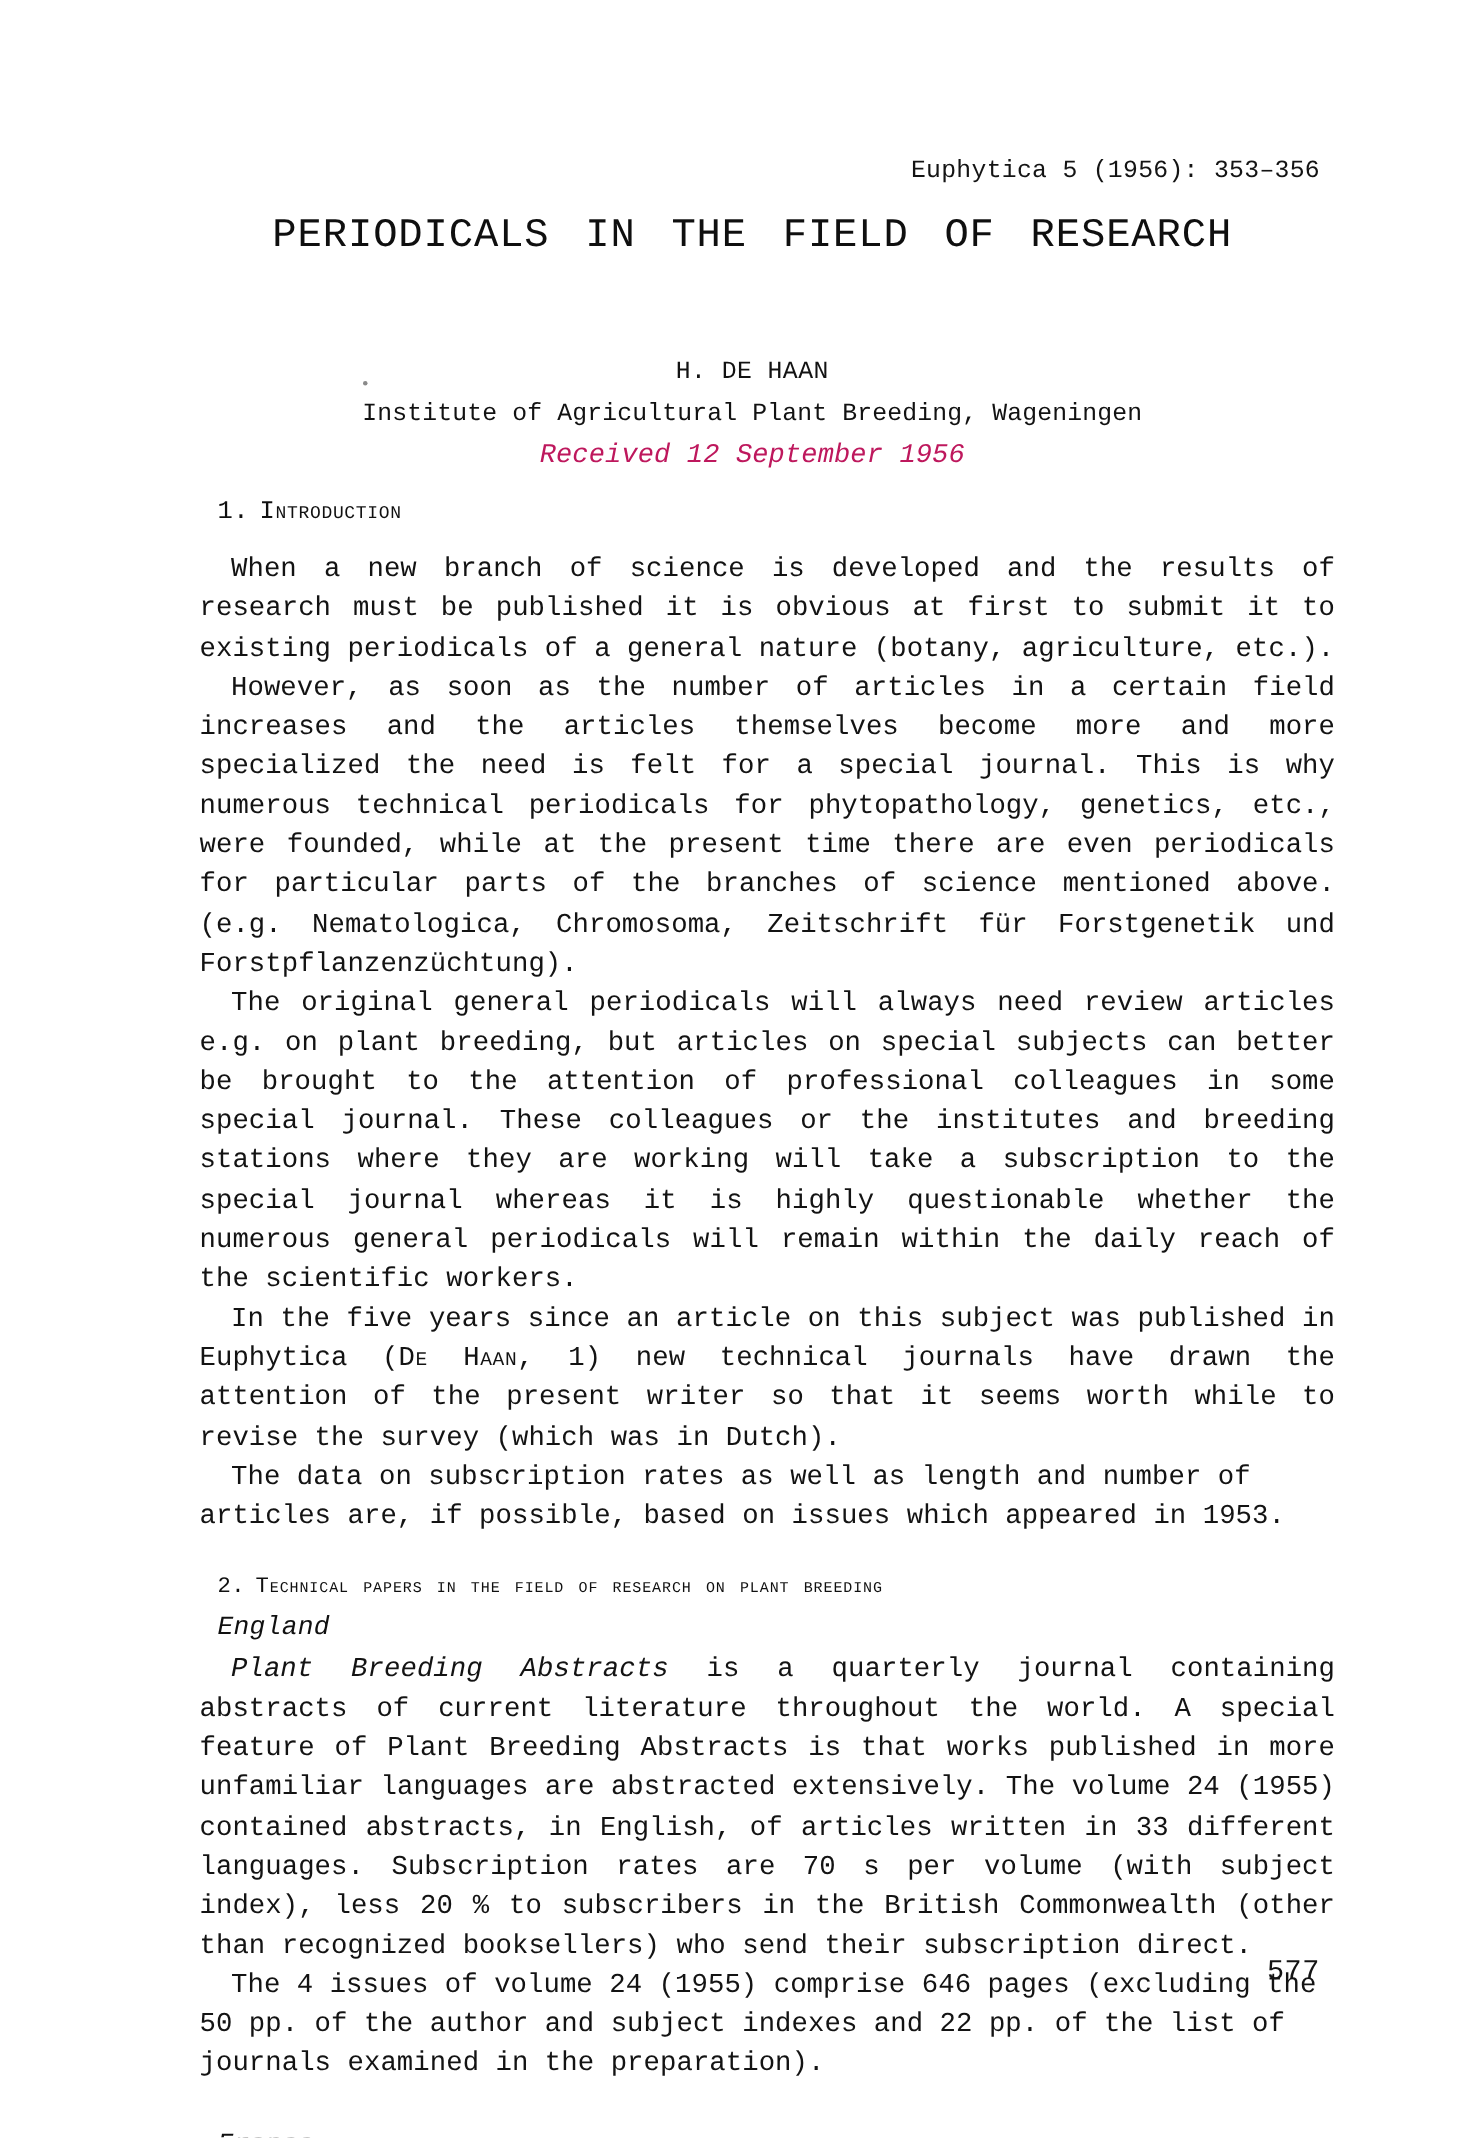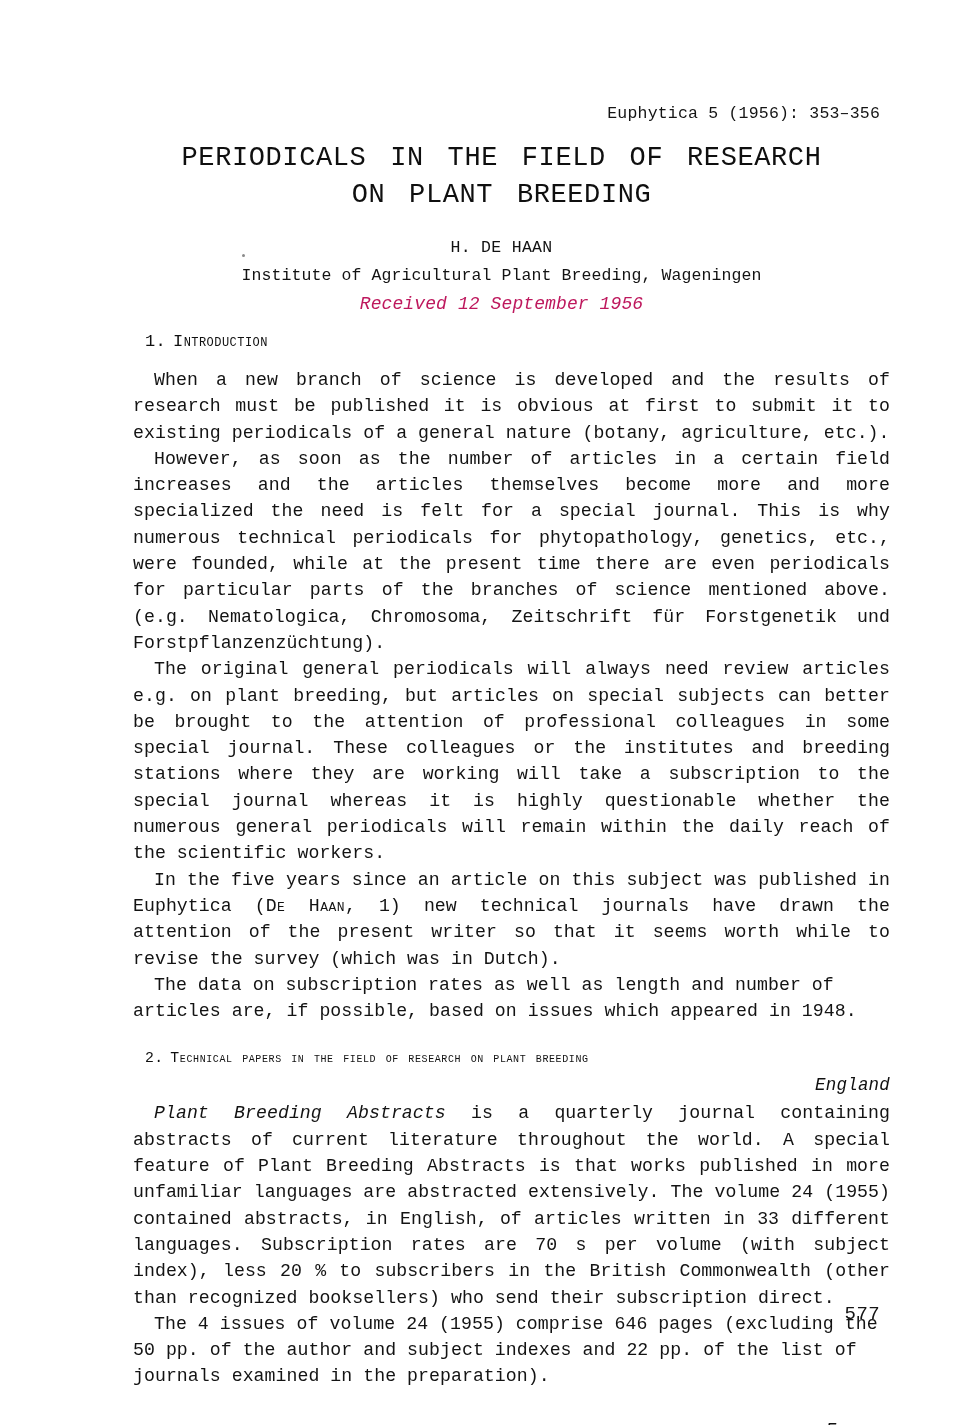--- a/index.html
+++ b/index.html
@@ -116,21 +116,20 @@
   .section-heading.sub .sc { letter-spacing: 0.6px; }
 
   .country-heading {
     font-size: 17.5px;
     font-style: italic;
     margin-left: 12px;
     margin-top: 4px;
     margin-bottom: 5px;
     letter-spacing: 0.2px;
     color: #101010;
-    text-align: right;
   }
   .country-heading.spaced { margin-top: 30px; }
 
   p.body {
     margin: 0;
     font-size: 18.2px;
     line-height: 26.3px;
     text-align: justify;
     text-indent: 21px;
     letter-spacing: 0.05px;
@@ -153,21 +152,20 @@
 </style>
 </head>
 <body>
 
 <div id="page">
 
   <div class="running-head">Euphytica 5 (1956): 353–356</div>
 
   <div class="title-block">
     <div class="title-line">PERIODICALS IN THE FIELD OF RESEARCH</div>
-    <div class="title-line">ON PLANT BREEDING</div>
   </div>
 
   <div class="byline-block">
     <div class="author">H. DE HAAN</div>
     <div class="affiliation">Institute of Agricultural Plant Breeding, Wageningen</div>
     <div class="received">Received 12 September 1956</div>
   </div>
   <div class="scan-speck"></div>
 
   <div class="column">
@@ -177,21 +175,21 @@
     </div>
 
     <p class="body">When a new branch of science is developed and the results of research must be published it is obvious at first to submit it to existing periodicals of a general nature (botany, agriculture, etc.).</p>
 
     <p class="body">However, as soon as the number of articles in a certain field increases and the articles themselves become more and more specialized the need is felt for a special journal. This is why numerous technical periodicals for phytopathology, genetics, etc., were founded, while at the present time there are even periodicals for particular parts of the branches of science mentioned above. (e.g. Nematologica, Chromosoma, Zeitschrift für Forstgenetik und Forstpflanzenzüchtung).</p>
 
     <p class="body">The original general periodicals will always need review articles e.g. on plant breeding, but articles on special subjects can better be brought to the attention of professional colleagues in some special journal. These colleagues or the institutes and breeding stations where they are working will take a subscription to the special journal whereas it is highly questionable whether the numerous general periodicals will remain within the daily reach of the scientific workers.</p>
 
     <p class="body"><span>In the five years since an article on this subject was published in Euphytica (</span><span class="sc">De Haan</span><span>, 1) new technical journals have drawn the attention of the present writer so that it seems worth while to revise the survey (which was in Dutch).</span></p>
 
-    <p class="body last-loose">The data on subscription rates as well as length and number of articles are, if possible, based on issues which appeared in 1948.</p>
+    <p class="body last-loose">The data on subscription rates as well as length and number of articles are, if possible, based on issues which appeared in 1953.</p>
 
     <div class="section-heading sub">
       <span class="num">2.</span><span class="sc">Technical papers in the field of research on plant breeding</span>
     </div>
 
     <div class="country-heading">England</div>
 
     <p class="body"><i class="ital">Plant Breeding Abstracts</i><span> is a quarterly journal containing abstracts of current literature throughout the world. A special feature of Plant Breeding Abstracts is that works published in more unfamiliar languages are abstracted extensively. The volume 24 (1955) contained abstracts, in English, of articles written in 33 different languages. Subscription rates are 70 s per volume (with subject index), less 20 % to subscribers in the British Commonwealth (other than recognized booksellers) who send their subscription direct.</span></p>
 
     <p class="body last-loose">The 4 issues of volume 24 (1955) comprise 646 pages (excluding the 50 pp. of the author and subject indexes and 22 pp. of the list of journals examined in the preparation).</p>

